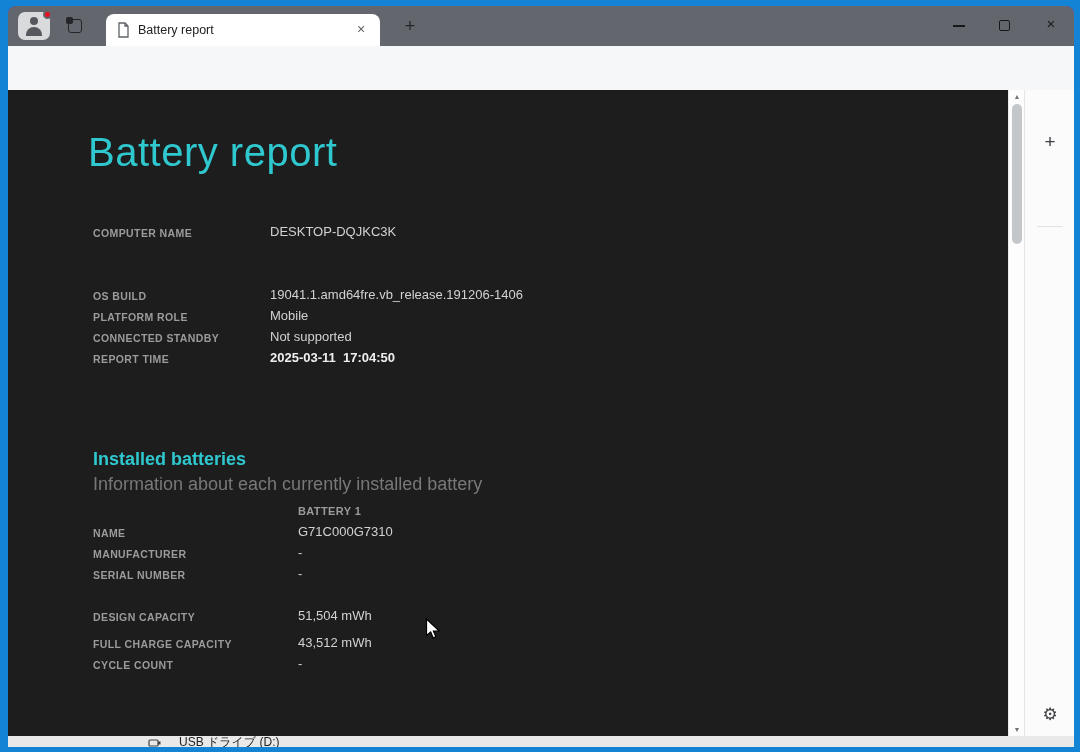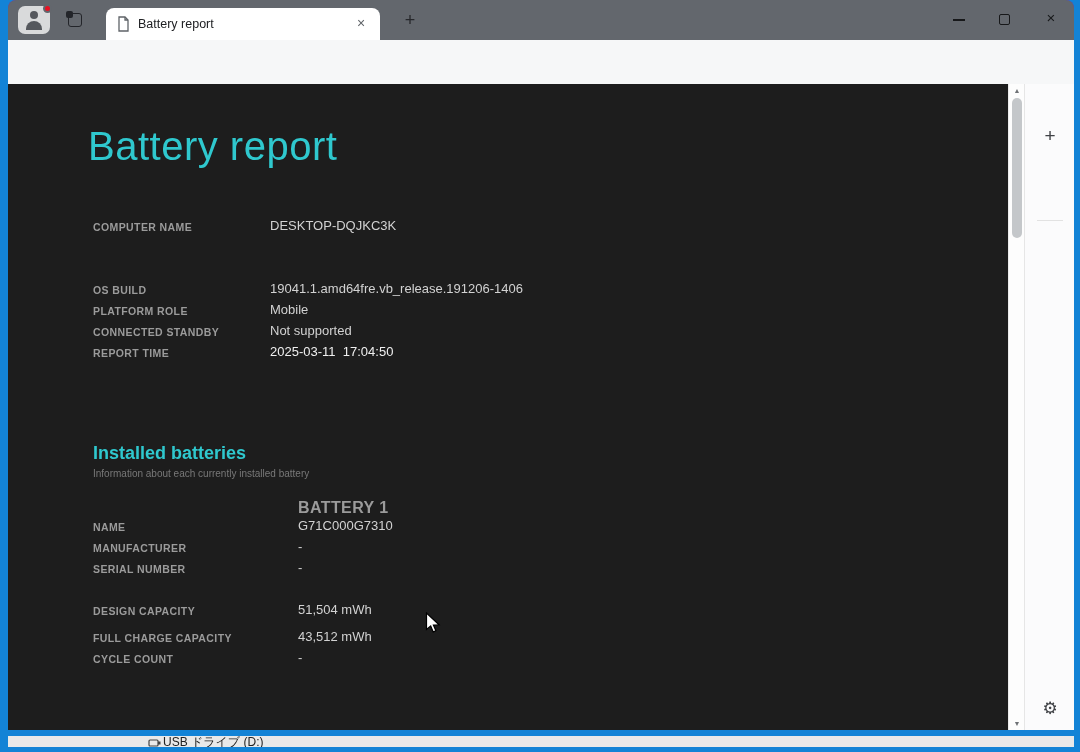--- a/index.html
+++ b/index.html
@@ -5,21 +5,21 @@
   * { margin:0; padding:0; box-sizing:border-box; }
   html,body { width:1080px; height:752px; }
   body {
     position:relative; overflow:hidden;
     background:#1383d6;
     font-family:"Liberation Sans","DejaVu Sans",sans-serif;
   }
 
   
   .window {
-    position:absolute; left:8px; top:0; width:1066px; height:730px;
+    position:absolute; left:8px; top:6px; width:1066px; height:730px;
     border-radius:8px 8px 0 0; overflow:hidden; background:#6d28d9;
   }
 
   
   .titlebar { position:absolute; left:0; top:0; width:100%; height:40px; background:#63676d; }
   .avatar-btn { position:absolute; left:10px; top:6px; width:32px; height:28px; border-radius:7px; background:#d9dadb; }
   .avatar-head { position:absolute; left:12px; top:5px; width:8px; height:8px; border-radius:50%; background:#55585d; }
   .avatar-body { position:absolute; left:8px; top:15px; width:16px; height:9px; border-radius:8px 8px 0 0; background:#55585d; }
   .avatar-dot { position:absolute; right:-2px; top:-2px; width:9px; height:9px; border-radius:50%; background:#e81123; border:2px solid #63676d; }
   .workspaces { position:absolute; left:58px; top:11px; width:18px; height:18px; }
@@ -57,42 +57,42 @@
              background:conic-gradient(from 210deg,#2f7df6,#7b5cf0,#e05fc4,#f6a14b,#35c3d6,#2f7df6); }
 
   
   .content { position:absolute; left:0; top:84px; width:100%; height:646px; }
   .page { position:absolute; left:0; top:0; width:1000px; height:646px; background:#1d1d1d; overflow:hidden; }
 
   .report-title { position:absolute; left:80px; top:40px; font-size:40px; font-weight:300; color:#2fc8ce; letter-spacing:.5px; }
   .info-row { position:absolute; left:0; width:100%; height:21px; }
   .lbl { position:absolute; left:85px; top:3px; font-size:10.5px; font-weight:bold; color:#9b9b9b; letter-spacing:.4px; }
   .val { position:absolute; left:262px; top:0; font-size:13px; color:#d2d2d2; white-space:pre; }
-  .val.strong { color:#efefef; font-weight:normal; }
+  .val.strong { color:#efefef; font-weight:bold; }
   .bat-row .val { left:290px; }
   .section-h { position:absolute; left:85px; top:359px; font-size:18px; font-weight:bold; color:#2fc8ce; }
-  .section-sub { position:absolute; left:85px; top:384px; font-size:10px; color:#787878; }
-  .bat-header { position:absolute; left:290px; top:415px; font-size:16px; font-weight:bold; color:#9b9b9b; letter-spacing:.4px; }
+  .section-sub { position:absolute; left:85px; top:384px; font-size:18px; color:#787878; }
+  .bat-header { position:absolute; left:290px; top:415px; font-size:11px; font-weight:bold; color:#9b9b9b; letter-spacing:.4px; }
 
   .cursor { position:absolute; left:417px; top:528px; }
 
   
   .scrollbar { position:absolute; left:1000px; top:0; width:16px; height:646px; background:#fdfdfd; border-left:1px solid #ebebeb; }
   .scroll-arrow { position:absolute; left:0; width:16px; text-align:center; font-size:7px; color:#6f7276; }
   .scroll-thumb { position:absolute; left:3px; top:14px; width:10px; height:140px; background:#c4c7ca; border-radius:5px; }
 
   
   .sidebar { position:absolute; left:1016px; top:0; width:50px; height:646px; background:#fbfbfc; border-left:1px solid #e6e6e6; }
   .sb-add { position:absolute; left:13px; top:40px; width:24px; height:24px; text-align:center; line-height:23px; font-size:19px; color:#3f4145; border-radius:5px; }
   .sb-div { position:absolute; left:12px; top:136px; width:26px; height:1px; background:#e2e2e2; }
   .sb-gear { position:absolute; left:14px; bottom:10px; width:22px; height:22px; text-align:center; line-height:22px; font-size:17px; color:#3f4145; }
 
   
   .bg-strip { position:absolute; left:8px; top:736px; width:1066px; height:11px; background:#e9e9e9; overflow:hidden; }
-  .bg-strip-inner { position:absolute; left:140px; top:-2px; display:flex; align-items:center; gap:2px; }
+  .bg-strip-inner { position:absolute; left:140px; top:-2px; display:flex; align-items:center; gap:18px; }
   .drive-label { font-size:12px; color:#222; white-space:nowrap; }
 
   svg { display:block; }
 </style>
 </head>
 <body>
 
 <div class="window">
 
   <div class="titlebar">

